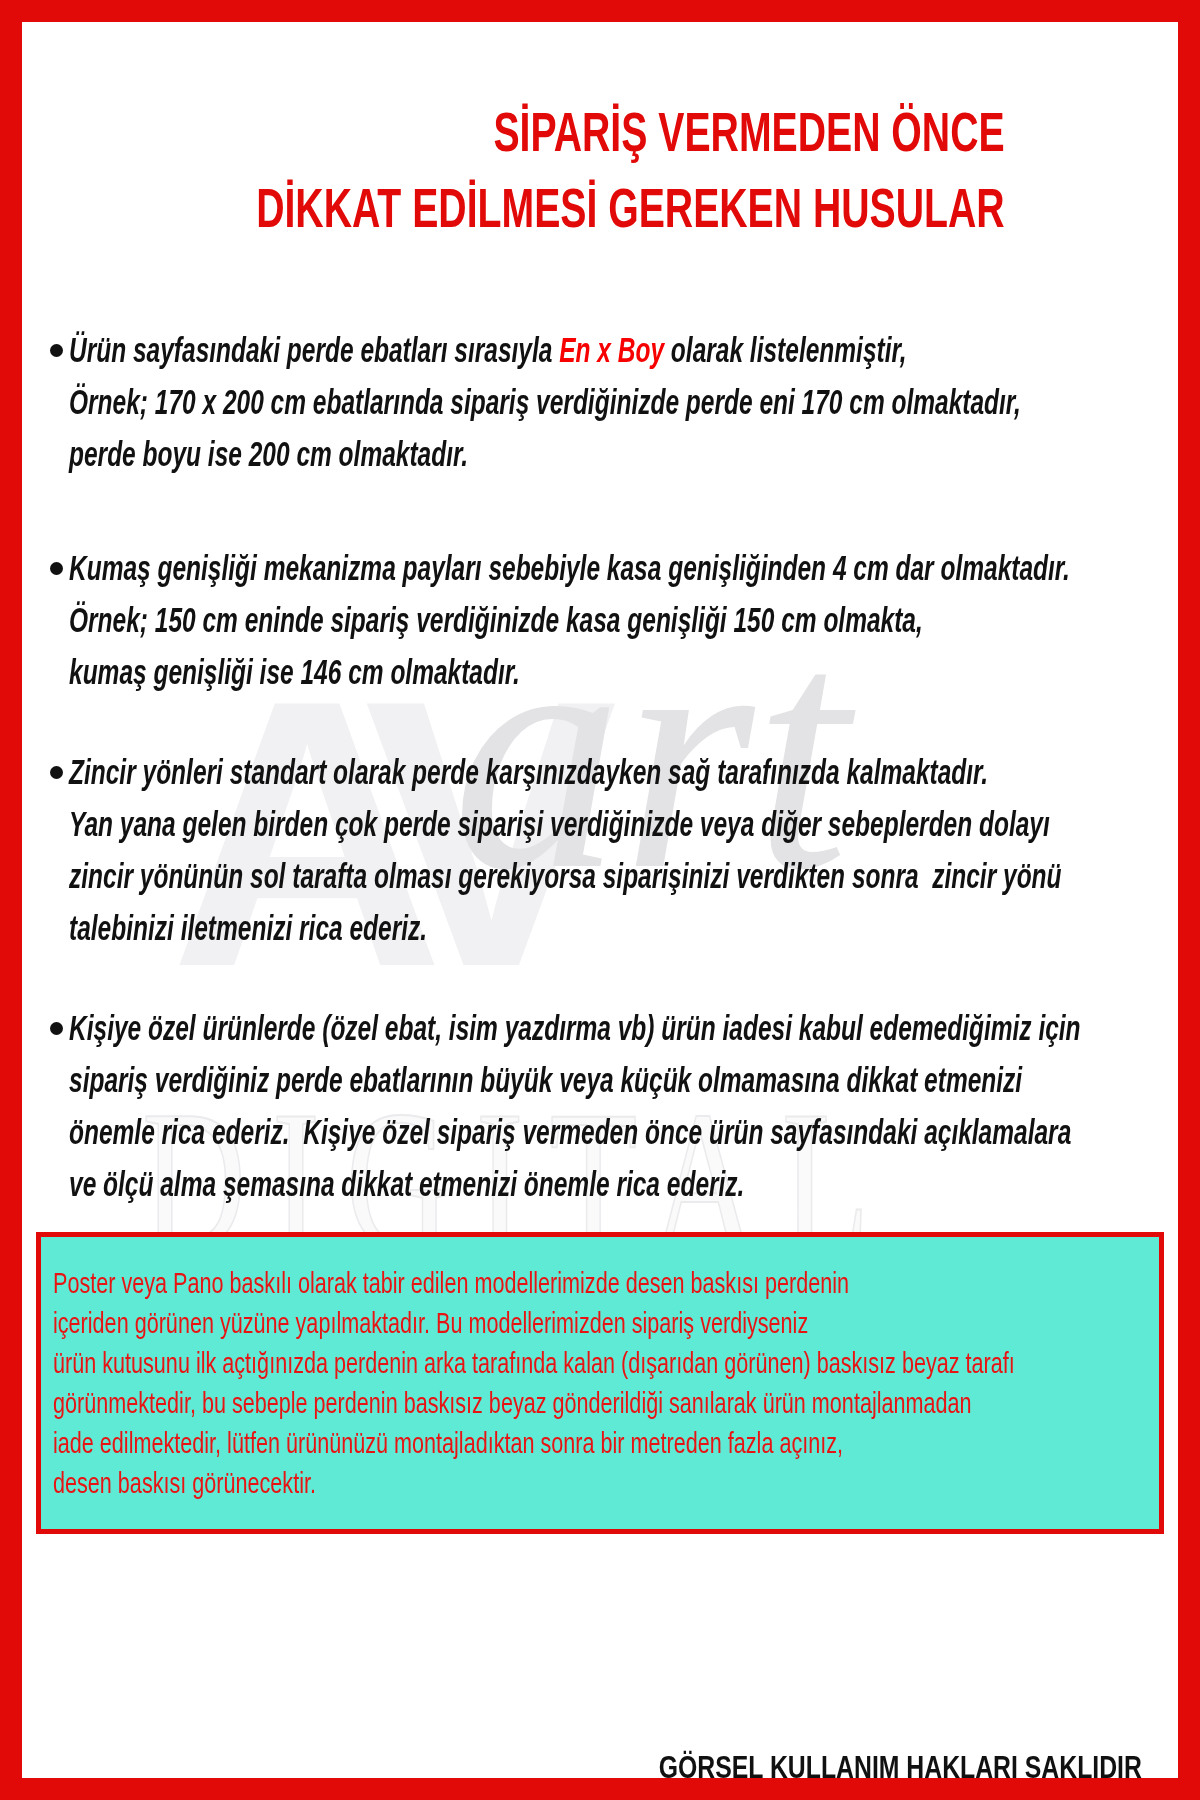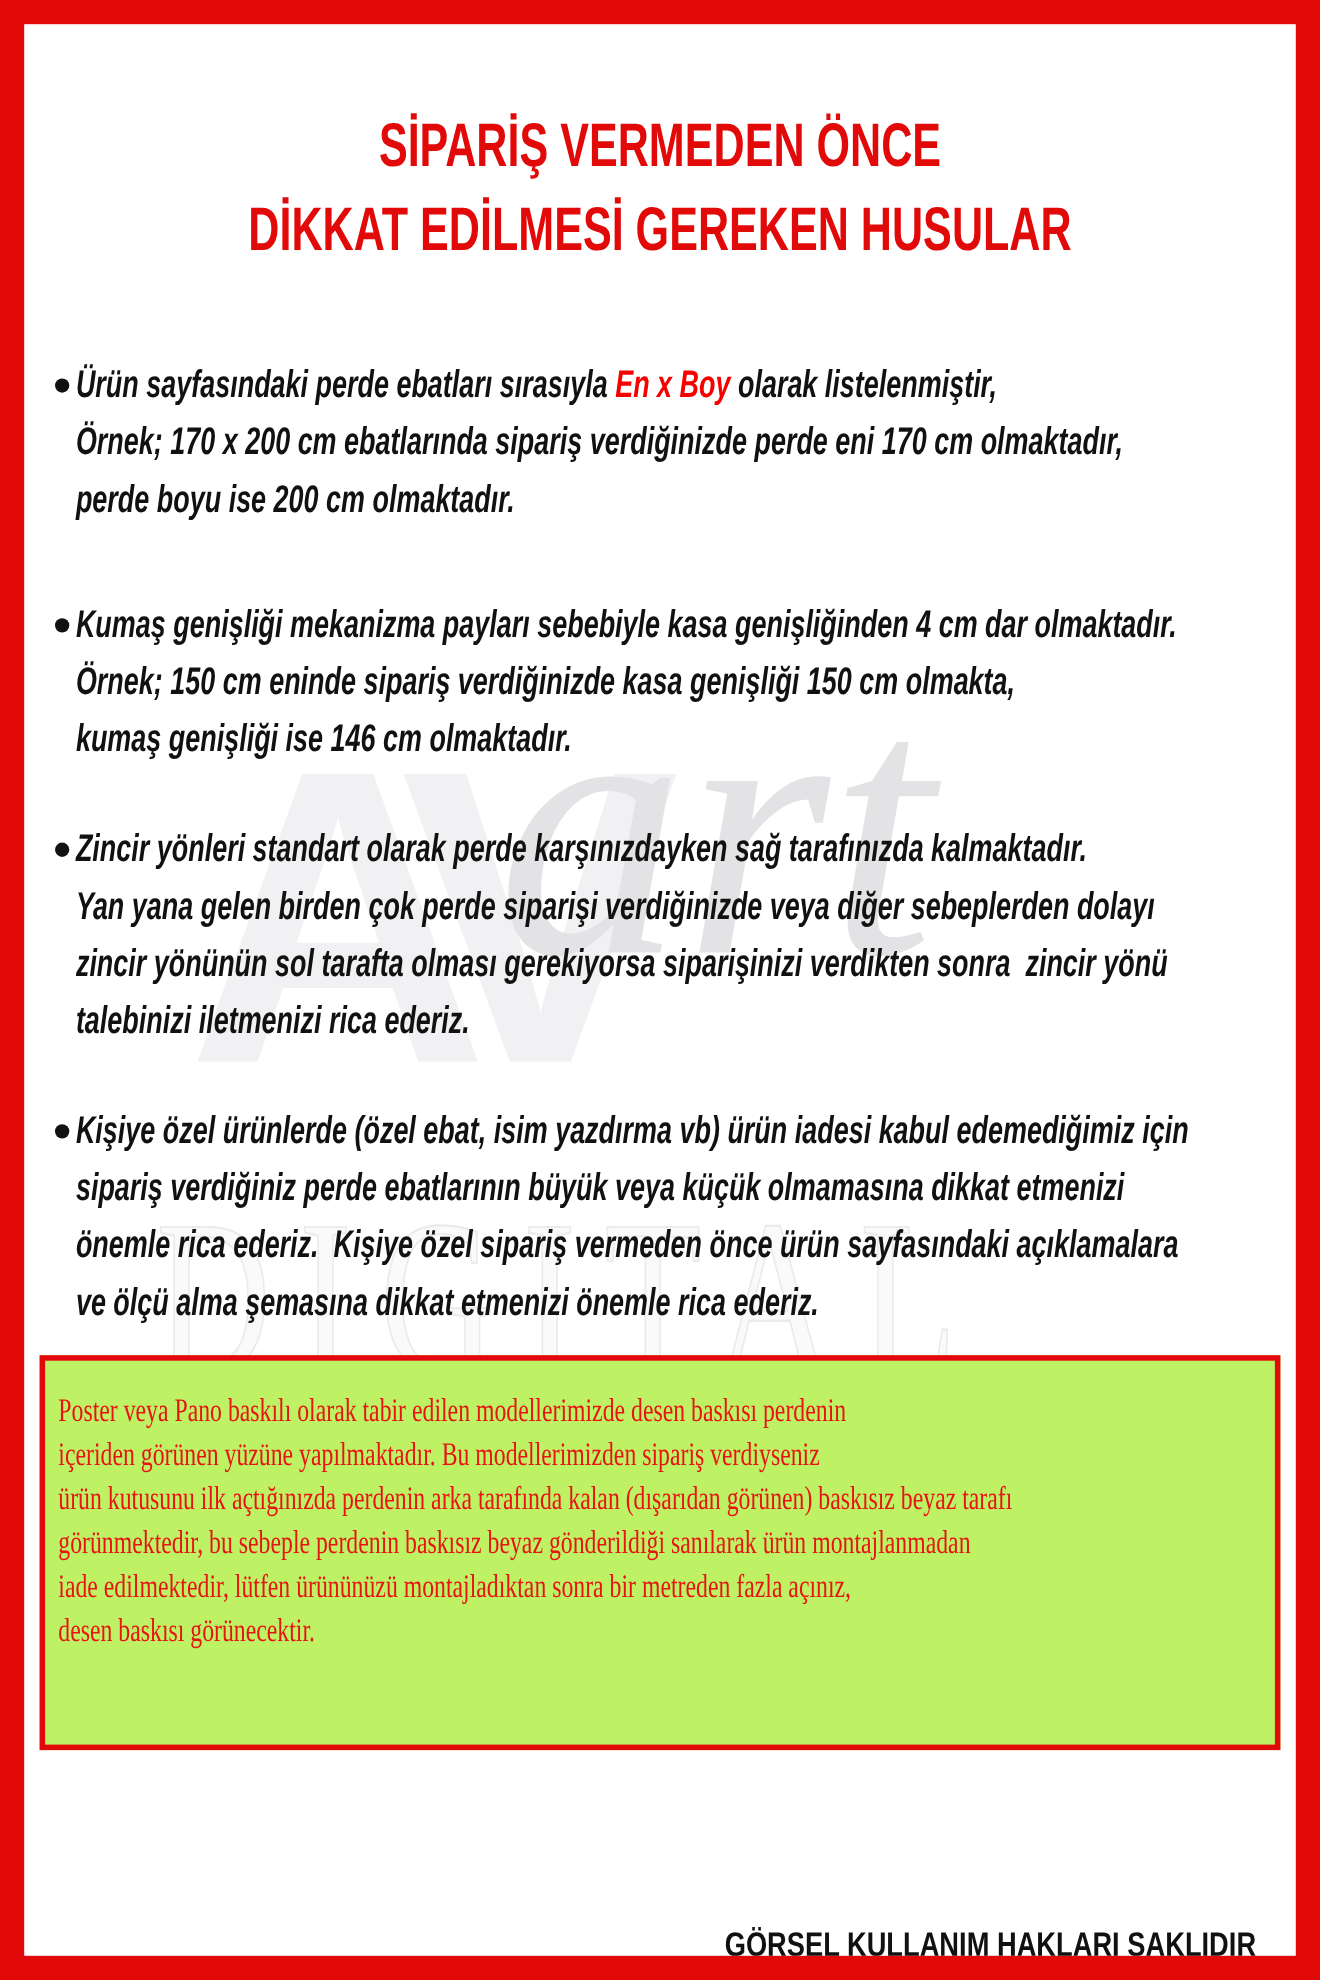--- a/index.html
+++ b/index.html
@@ -36,21 +36,21 @@
     -webkit-text-stroke: 2px #ebebee;
     text-shadow: 0 0 1px #ebebee;
     font-family: "Liberation Serif", serif;
     transform: scaleX(0.72); transform-origin: 0 0;
     white-space: pre;
   }
 
   
   .content { position: relative; z-index: 2; }
 
-  .title { margin-top: 72px; text-align: center; color: #e20909; font-weight: bold; }
+  .title { margin-top: 72px; text-align: right; color: #e20909; font-weight: bold; }
   .title .t-line {
     font-size: 56px; line-height: 76px; white-space: pre;
     transform: scaleX(0.70); transform-origin: 50% 50%;
   }
 
   .bullets { margin-top: 78px; }
   .bullet { position: relative; padding-left: 47px; margin-top: 62px; font-style: italic; }
   .bullet:first-child { margin-top: 0; }
   .bullet.tight { margin-top: 48px; }
   .bullet::before {
@@ -63,25 +63,24 @@
     font-size: 35px; font-weight: bold; line-height: 52px;
     color: #111111; white-space: pre;
     transform: scaleX(0.70); transform-origin: 0 50%;
   }
   .hl { color: #f70000; }
 
   
   .warning-box {
     margin: 22px 14px 0 14px;
     box-sizing: border-box;
-    height: 359px;
+    height: 302px;
     border: 5px solid #e20909;
     padding: 26px 0 0 12px;
-    background: #bef264;
-    font-family: Liberation Serif, serif;
+    background: #5eead4;
   }
   .w-line {
     font-size: 30px; line-height: 40px; font-weight: normal;
     color: #e81414; white-space: pre;
     transform: scaleX(0.72); transform-origin: 0 50%;
   }
 
   
   .footer {
     position: absolute; right: 36px; top: 1728px; z-index: 2;

